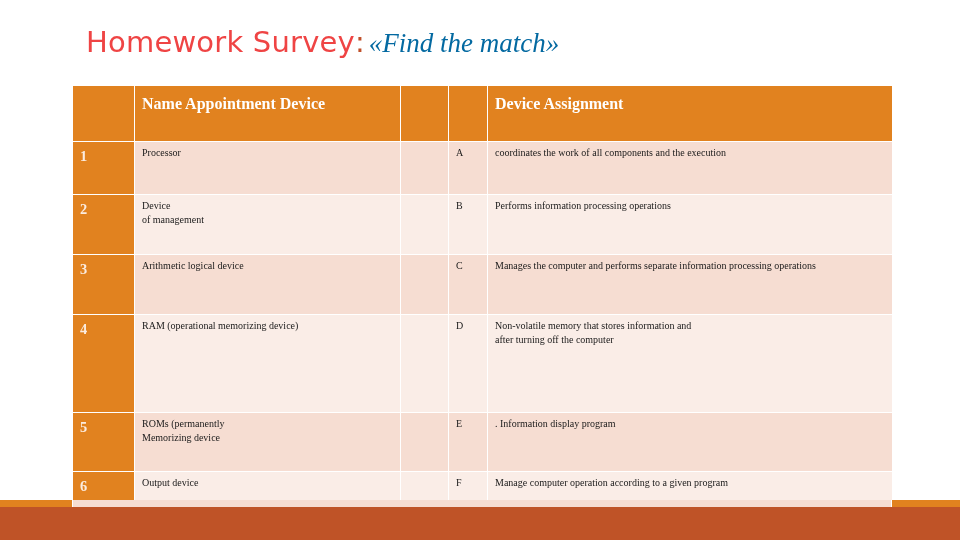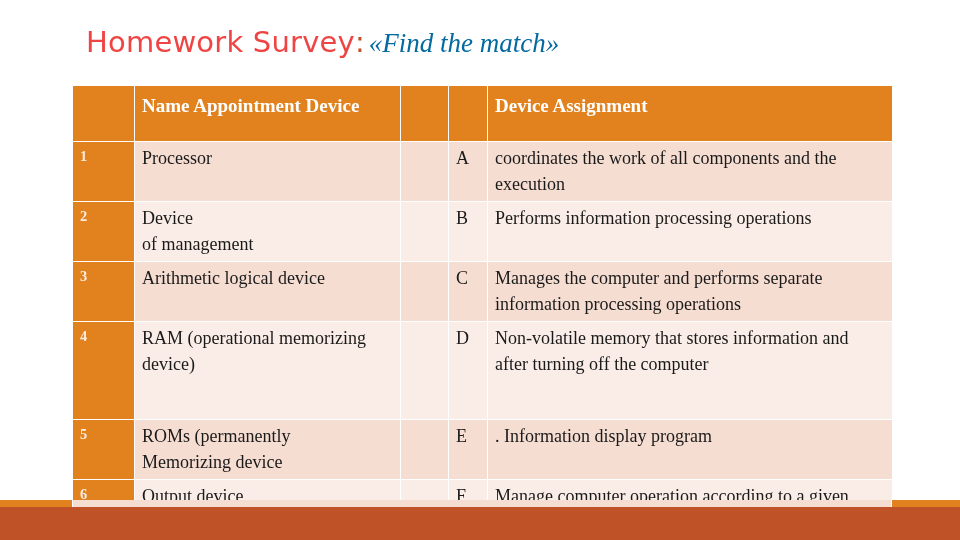--- a/index.html
+++ b/index.html
@@ -47,41 +47,41 @@
     left: 72px;
     top: 85px;
     width: 820px;
     border-collapse: collapse;
     table-layout: fixed;
   }
   #survey-table td, #survey-table th {
     border: 1px solid #ffffff;
     vertical-align: top;
     padding: 4px 6px 4px 7px;
-    font-size: 18px;
+    font-size: 10px;
     line-height: 1.42;
     color: #1a1a1a;
     text-align: left;
     font-weight: normal;
     overflow: hidden;
   }
 
   
   .col-num   { width: 62px;  }
   .col-name  { width: 266px; }
   .col-gapA  { width: 48px;  }
   .col-letter{ width: 39px;  }
   .col-desc  { width: 405px; }
 
   
   #survey-table thead th {
     background: #E1821F;
     color: #ffffff;
     font-weight: bold;
-    font-size: 19px;
+    font-size: 16px;
     height: 44px;
     padding-top: 7px;
   }
 
   
   #survey-table tbody td.num-cell {
     background: #E1821F;
     color: #fbece0;
     font-weight: bold;
     font-size: 14.4px;

